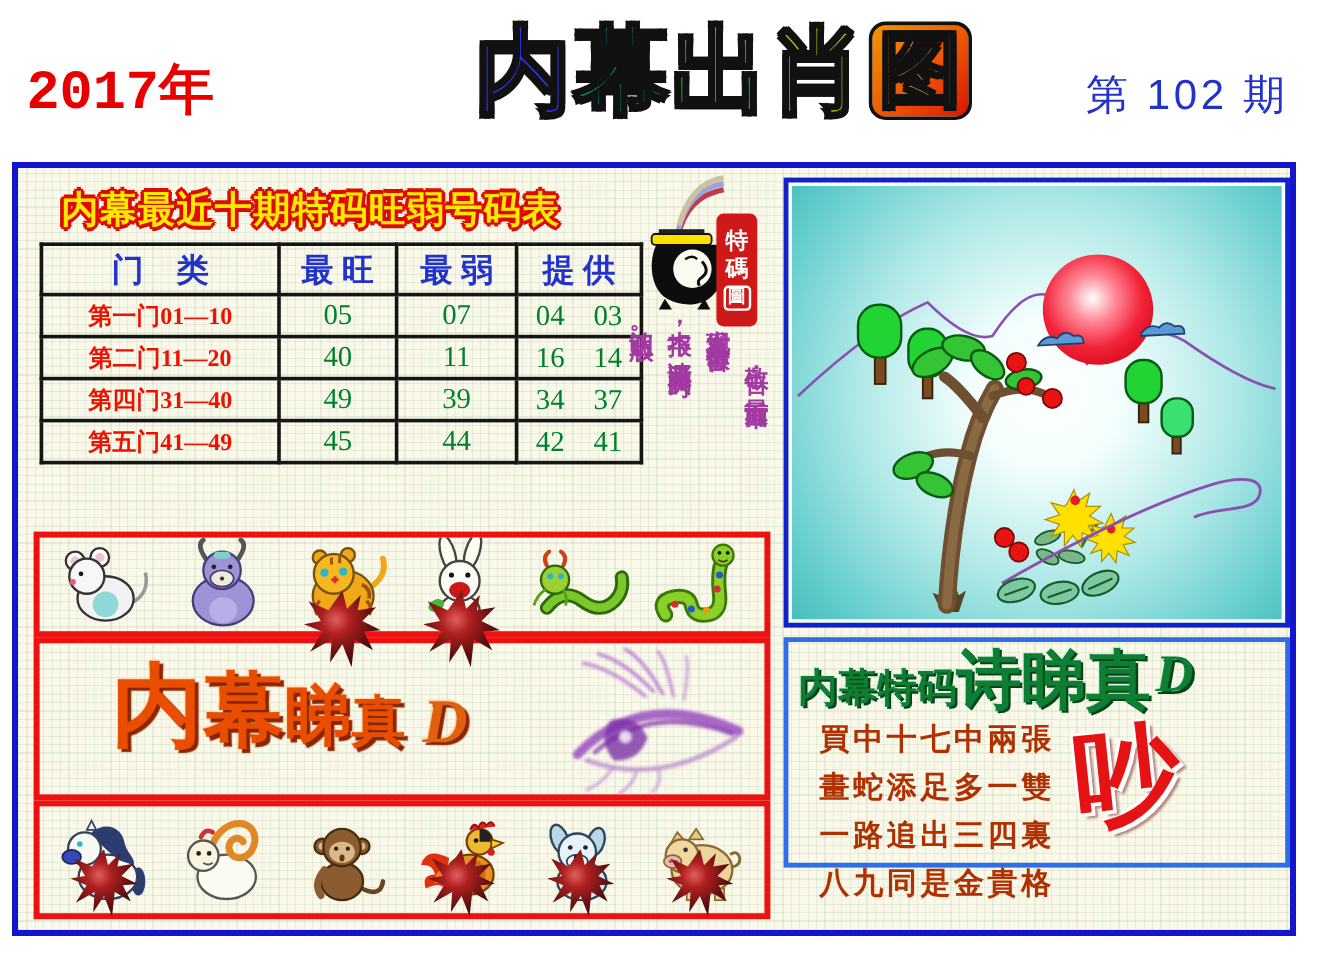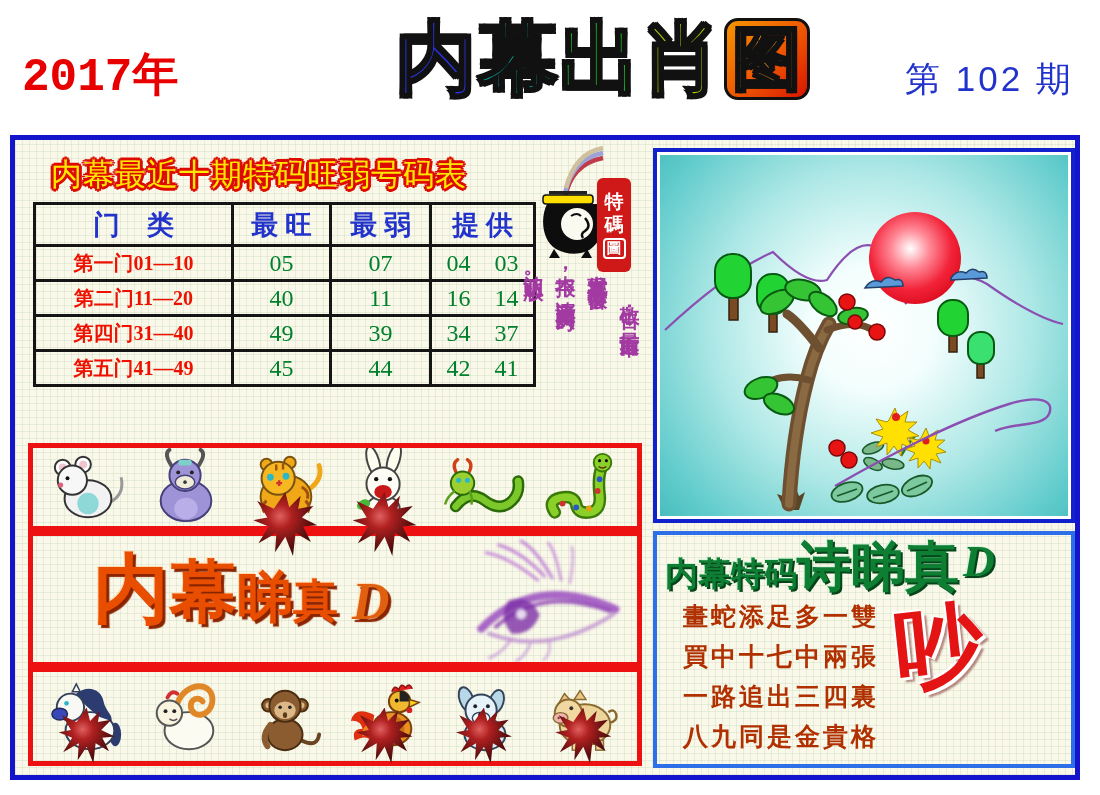--- a/index.html
+++ b/index.html
@@ -21,21 +21,21 @@
           font-size:35px; color:#2233cc; letter-spacing:3px; }
 
   
   .frame { position:absolute; left:10px; top:135px; width:1070px; height:645px;
           border:5px solid #1414cc; background-color:#faf8e9;
           background-image:
             repeating-linear-gradient(0deg,  rgba(160,195,160,.22) 0 1px, transparent 1px 7px),
             repeating-linear-gradient(90deg, rgba(160,195,160,.22) 0 1px, transparent 1px 7px); }
 
   
-  .table-title { position:absolute; left:36px; top:14px; font-size:31px; font-weight:normal;
+  .table-title { position:absolute; left:36px; top:14px; font-size:31px; font-weight:bold;
           font-family:"Liberation Serif","DejaVu Serif",serif; color:#ffe800; letter-spacing:1px;
           text-shadow:-2px -2px 0 #dd0b00, 2px -2px 0 #dd0b00, -2px 2px 0 #dd0b00, 2px 2px 0 #dd0b00,
                       -3px 0 0 #dd0b00, 3px 0 0 #dd0b00, 0 -3px 0 #dd0b00, 0 3px 0 #dd0b00; }
   table.hot-cold { position:absolute; left:18px; top:62px; width:500px; border-collapse:collapse;
           table-layout:fixed; font-family:"Liberation Serif","DejaVu Serif",serif; }
   table.hot-cold th, table.hot-cold td { border:3px solid #151515; text-align:center; }
   table.hot-cold th { height:42px; color:#2233cc; font-size:27px; font-weight:bold; }
   table.hot-cold td { height:33px; }
   td.cat { color:#ee1100; font-size:20px; font-weight:bold; }
   td.num { color:#00802c; font-size:24px; }
@@ -79,21 +79,21 @@
   .eye-banner-text .ed{font-size:52px; font-style:italic; margin:26px 0 0 14px; color:#e06010;}
   .eye-art { position:absolute; right:0px; top:2px; }
 
   
   .picture-box { position:absolute; left:638px; top:8px; width:422px; height:375px;
           border:4px solid #1122cc; box-shadow:inset 0 0 0 3px #ffffff;
           background:radial-gradient(circle at 52% 48%, #ffffff 0%, #f2fefd 22%, #aee8e6 55%, #62cccc 85%, #45bcbc 100%); }
   .picture-box svg { width:100%; height:100%; display:block; }
 
   
-  .poem-box { position:absolute; left:638px; top:391px; width:422px; height:237px; border:4px solid #2d6fe8; }
+  .poem-box { position:absolute; left:638px; top:391px; width:422px; height:192px; border:4px solid #2d6fe8; }
   .poem-title { position:absolute; left:8px; top:4px; display:flex; align-items:flex-start; }
   .poem-title span { font-weight:bold; color:#0e7e32; font-family:"Liberation Serif","DejaVu Serif",serif;
           text-shadow:2px 2px 0 #06451a, -1px -1px 0 #d2f2dc; line-height:1.05; }
   .pt-small { font-size:33px; margin-top:18px; }
   .pt-large { font-size:54px; }
   .pt-d { font-size:44px; font-style:italic; margin-left:4px; }
   .big-char { position:absolute; left:238px; top:52px; font-size:88px; font-weight:bold; color:#e51414;
           font-family:"Liberation Serif",serif; transform:rotate(-6deg);
           text-shadow:3px 3px 0 #ffffff, 5px 5px 2px rgba(100,0,0,.45), -2px -2px 0 #ffffff; }
   .poem-lines { position:absolute; left:26px; top:62px; font-size:25px; font-weight:bold; color:#b03000;
@@ -482,21 +482,21 @@
     </div>
 
     <div class="poem-box">
       <div class="poem-title">
         <span class="pt-small">内幕特码</span>
         <span class="pt-large">诗睇真</span>
         <span class="pt-d">D</span>
       </div>
       <div class="big-char">吵</div>
       <div class="poem-lines">
+        <div>買中十七中兩張</div>
         <div>畫蛇添足多一雙</div>
-        <div>買中十七中兩張</div>
         <div>一路追出三四裏</div>
         <div>八九同是金貴格</div>
       </div>
     </div>
 
   </div>
 </div>
 
 </body></html>

